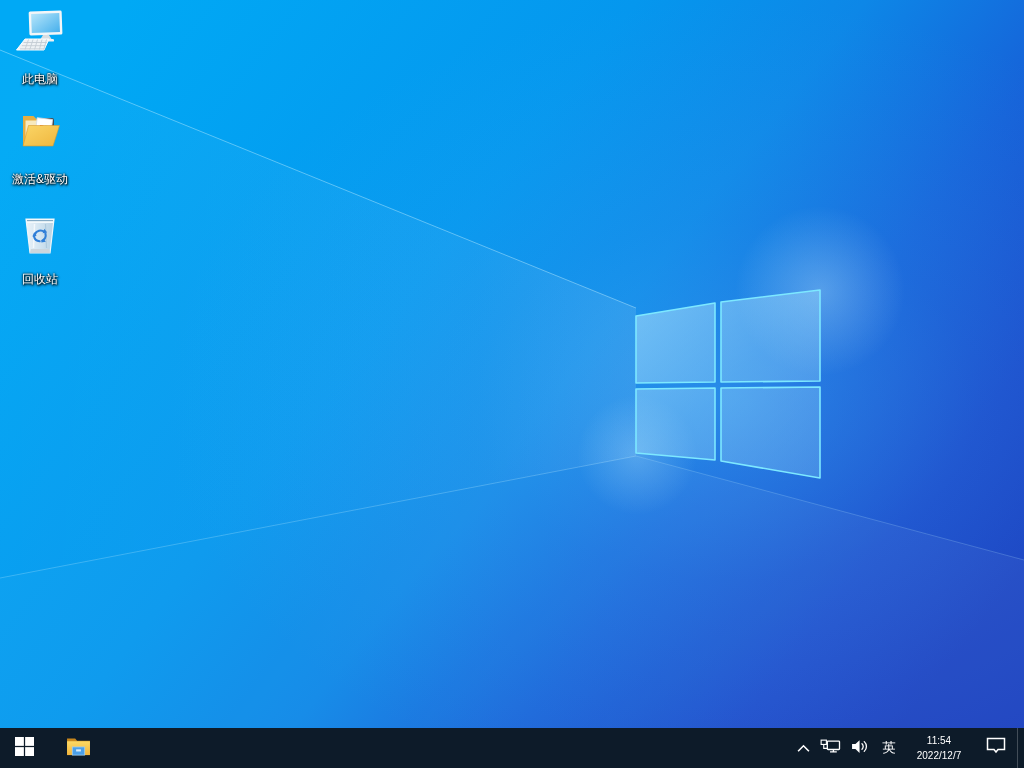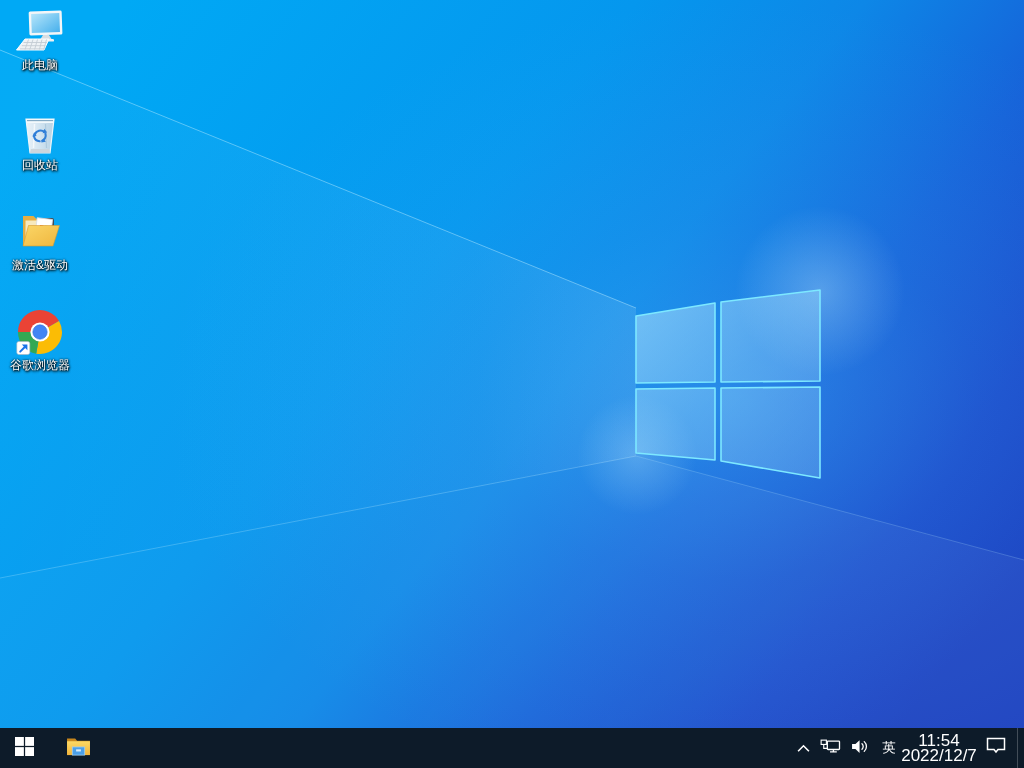--- a/index.html
+++ b/index.html
@@ -10,39 +10,39 @@
   }
   
   .desktop{position:absolute;left:0;top:0;right:0;bottom:40px;}
   .wallpaper{position:absolute;inset:0;}
   .wallpaper svg{display:block;width:100%;height:100%;}
   
   .icon-grid{position:absolute;top:6px;left:2px;display:flex;flex-direction:column;gap:22px;}
   .desk-icon{width:76px;height:76px;display:flex;flex-direction:column;align-items:center;padding-top:2px;cursor:default;}
   .desk-icon .glyph{width:48px;height:48px;display:flex;align-items:center;justify-content:center;}
   .desk-icon .label{
-    margin-top:2px;font-size:12px;line-height:14px;color:#fff;white-space:nowrap;
+    margin-top:16px;font-size:12px;line-height:14px;color:#fff;white-space:nowrap;
     text-shadow:0 0 2px #000,0 1px 3px rgba(0,0,0,.95),1px 1px 2px rgba(0,0,0,.8);
   }
   
   .taskbar{
     position:absolute;left:0;bottom:0;width:1024px;height:40px;
     background:#0d1b29;display:flex;align-items:stretch;z-index:5;
   }
   .tb-btn{display:flex;align-items:center;justify-content:center;height:40px;}
   .start-btn{width:48px;}
   .explorer-btn{width:44px;margin-left:8px;}
   .tb-spacer{flex:1;}
   .tray{display:flex;align-items:stretch;}
   .tray .tb-btn{padding:0;}
   .chev-btn{width:24px;}
   .net-btn{width:30px;}
   .vol-btn{width:30px;}
   .ime{width:28px;color:#fff;font-size:13.5px;display:flex;align-items:center;justify-content:center;}
-  .clock{width:72px;display:flex;flex-direction:column;align-items:center;justify-content:center;color:#fff;font-size:17px;line-height:15px;}
+  .clock{width:72px;display:flex;flex-direction:column;align-items:center;justify-content:center;color:#fff;font-size:10px;line-height:15px;}
   .action-btn{width:42px;}
   .show-desktop{width:6px;border-left:1px solid rgba(255,255,255,.22);}
 </style>
 </head>
 <body>
 
 <div class="screen">
 
   <div class="desktop">
 
@@ -117,51 +117,20 @@
                      M12.5 31.5 L9 41.5 M17 31.5 L13.8 41.5 M21.5 31.5 L18.6 41.5 M26 31.5 L23.4 41.5 M30.5 31.5 L27.8 41.5" stroke="#c3ccd4" stroke-width="0.9" fill="none"></path>
           </svg>
         </span>
         <span class="label">此电脑</span>
       </div>
 
       <div class="desk-icon">
         <span class="glyph">
           <svg viewBox="0 0 48 48" width="48" height="48">
             <defs>
-              <linearGradient id="binG" x1="0" y1="0" x2="1" y2="0">
-                <stop offset="0" stop-color="#e9f2f8"></stop>
-                <stop offset="0.45" stop-color="#d4e6f2"></stop>
-                <stop offset="1" stop-color="#b7d2e4"></stop>
-              </linearGradient>
-            </defs>
-            <polygon points="10,11 38,11 34,45 14,45" fill="url(#binG)" stroke="#eff6fa" stroke-width="1.2"></polygon>
-            <polygon points="10,11 38,11 37.4,15 10.6,15" fill="#f3f9fc"></polygon>
-            <line x1="11" y1="12.6" x2="37" y2="12.6" stroke="#7fa7c2" stroke-width="1.1"></line>
-            <polygon points="14.8,41 33.2,41 34,45 14,45" fill="#ccd6dd"></polygon>
-            <line x1="18.5" y1="16" x2="17.5" y2="40" stroke="#ffffff" stroke-width="1.4" opacity="0.7"></line>
-            <line x1="29.5" y1="16" x2="30.5" y2="40" stroke="#9fc0d6" stroke-width="1.2" opacity="0.6"></line>
-            <g stroke="#2f7fd8" stroke-width="2.1" fill="none" stroke-linecap="round">
-              <path d="M18.8 26.5 a6.2 6.2 0 0 1 9.6 -2.6"></path>
-              <path d="M29.4 25.5 a6.2 6.2 0 0 1 -3.2 7.3"></path>
-              <path d="M23.6 33.3 a6.2 6.2 0 0 1 -5.6 -5"></path>
-            </g>
-            <g fill="#2f7fd8">
-              <polygon points="28.4,20.8 31.2,24.6 26.6,25.2"></polygon>
-              <polygon points="29.8,33.8 25.2,34.4 27.4,30.3"></polygon>
-              <polygon points="16.4,28.4 18.2,24.1 20.6,28.1"></polygon>
-            </g>
-          </svg>
-        </span>
-        <span class="label">回收站</span>
-      </div>
-
-      <div class="desk-icon">
-        <span class="glyph">
-          <svg viewBox="0 0 48 48" width="48" height="48">
-            <defs>
               <linearGradient id="foldF" x1="0" y1="0" x2="1" y2="1">
                 <stop offset="0" stop-color="#fbd667"></stop>
                   <stop offset="1" stop-color="#efb63e"></stop>
               </linearGradient>
             </defs>
             <path d="M7 8 H17.5 L20.5 11 H30 V38 H7 Z" fill="#e5ae43"></path>
             <rect x="9.5" y="12.5" width="19" height="24" fill="#f7e9bd"></rect>
             <rect x="26" y="10" width="12" height="13" rx="2" fill="#454b52"></rect>
             <rect x="28" y="12" width="8" height="2" rx="1" fill="#e8ecef"></rect>
             <rect x="28" y="15.5" width="8" height="2" rx="1" fill="#aeb6bd"></rect>
@@ -175,36 +144,48 @@
             </g>
             <polygon points="7,38 12.5,17.5 43.5,17.5 37,38" fill="url(#foldF)" stroke="#d79b2f" stroke-width="0.6"></polygon>
           </svg>
         </span>
         <span class="label">激活&amp;驱动</span>
       </div>
 
       <div class="desk-icon">
         <span class="glyph">
           <svg viewBox="0 0 48 48" width="48" height="48">
-            <g>
-              <path d="M24 24 L2 24 A22 22 0 0 1 43.05 13 Z" fill="#ea4335"></path>
-              <path d="M24 24 L43.05 13 A22 22 0 0 1 20.18 45.67 Z" fill="#fbbc05"></path>
-              <path d="M24 24 L20.18 45.67 A22 22 0 0 1 2 24 Z" fill="#34a853"></path>
-              <circle cx="24" cy="24" r="9.6" fill="#ffffff"></circle>
-              <circle cx="24" cy="24" r="7.2" fill="#4285f4" stroke="#2f6fd8" stroke-width="0.6"></circle>
-            </g>
-            <g>
-              <rect x="0.8" y="33.5" width="13" height="13" rx="2" fill="#ffffff" stroke="#aab4bf" stroke-width="0.6"></rect>
-              <path d="M4.2 43.6 L8.8 39" stroke="#1a73e8" stroke-width="2" stroke-linecap="round"></path>
-              <polygon points="5.8,36.6 11.4,36.6 11.4,42.2" fill="#1a73e8"></polygon>
-            </g>
-          </svg>
-        </span>
-        <span class="label">谷歌浏览器</span>
-      </div>
+            <defs>
+              <linearGradient id="binG" x1="0" y1="0" x2="1" y2="0">
+                <stop offset="0" stop-color="#e9f2f8"></stop>
+                <stop offset="0.45" stop-color="#d4e6f2"></stop>
+                <stop offset="1" stop-color="#b7d2e4"></stop>
+              </linearGradient>
+            </defs>
+            <polygon points="10,11 38,11 34,45 14,45" fill="url(#binG)" stroke="#eff6fa" stroke-width="1.2"></polygon>
+            <polygon points="10,11 38,11 37.4,15 10.6,15" fill="#f3f9fc"></polygon>
+            <line x1="11" y1="12.6" x2="37" y2="12.6" stroke="#7fa7c2" stroke-width="1.1"></line>
+            <polygon points="14.8,41 33.2,41 34,45 14,45" fill="#ccd6dd"></polygon>
+            <line x1="18.5" y1="16" x2="17.5" y2="40" stroke="#ffffff" stroke-width="1.4" opacity="0.7"></line>
+            <line x1="29.5" y1="16" x2="30.5" y2="40" stroke="#9fc0d6" stroke-width="1.2" opacity="0.6"></line>
+            <g stroke="#2f7fd8" stroke-width="2.1" fill="none" stroke-linecap="round">
+              <path d="M18.8 26.5 a6.2 6.2 0 0 1 9.6 -2.6"></path>
+              <path d="M29.4 25.5 a6.2 6.2 0 0 1 -3.2 7.3"></path>
+              <path d="M23.6 33.3 a6.2 6.2 0 0 1 -5.6 -5"></path>
+            </g>
+            <g fill="#2f7fd8">
+              <polygon points="28.4,20.8 31.2,24.6 26.6,25.2"></polygon>
+              <polygon points="29.8,33.8 25.2,34.4 27.4,30.3"></polygon>
+              <polygon points="16.4,28.4 18.2,24.1 20.6,28.1"></polygon>
+            </g>
+          </svg>
+        </span>
+        <span class="label">回收站</span>
+      </div>
+
 
     </div>
   </div>
 
   <div class="taskbar">
 
     <div class="tb-btn start-btn">
       <span>
         <svg viewBox="0 0 18 18" width="19" height="19">
           <g fill="#ffffff">

